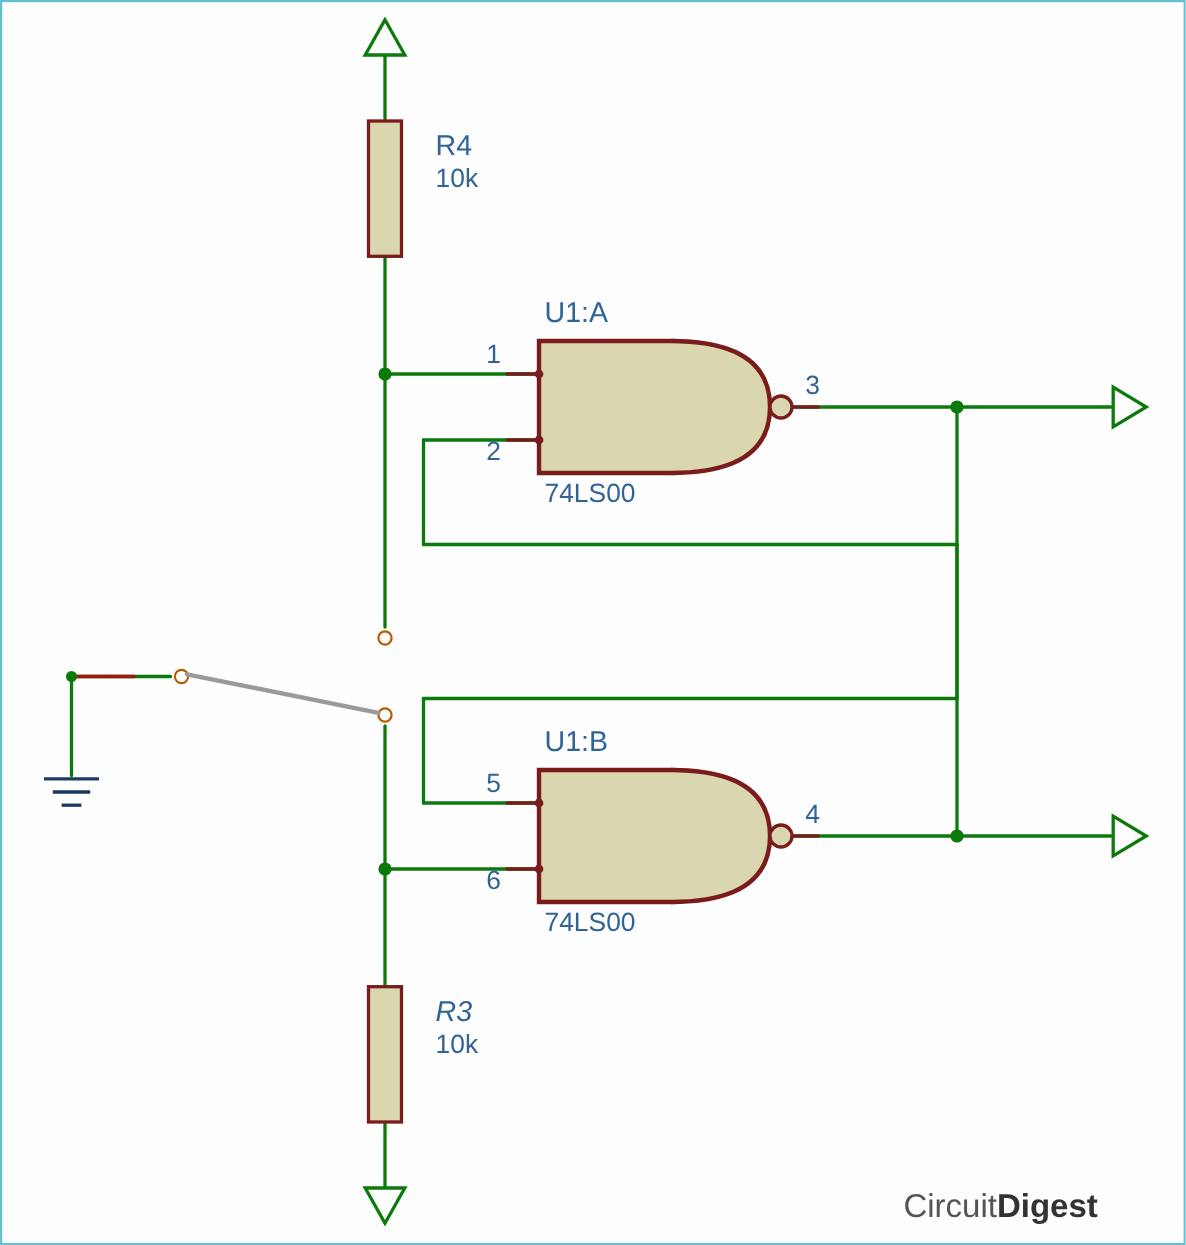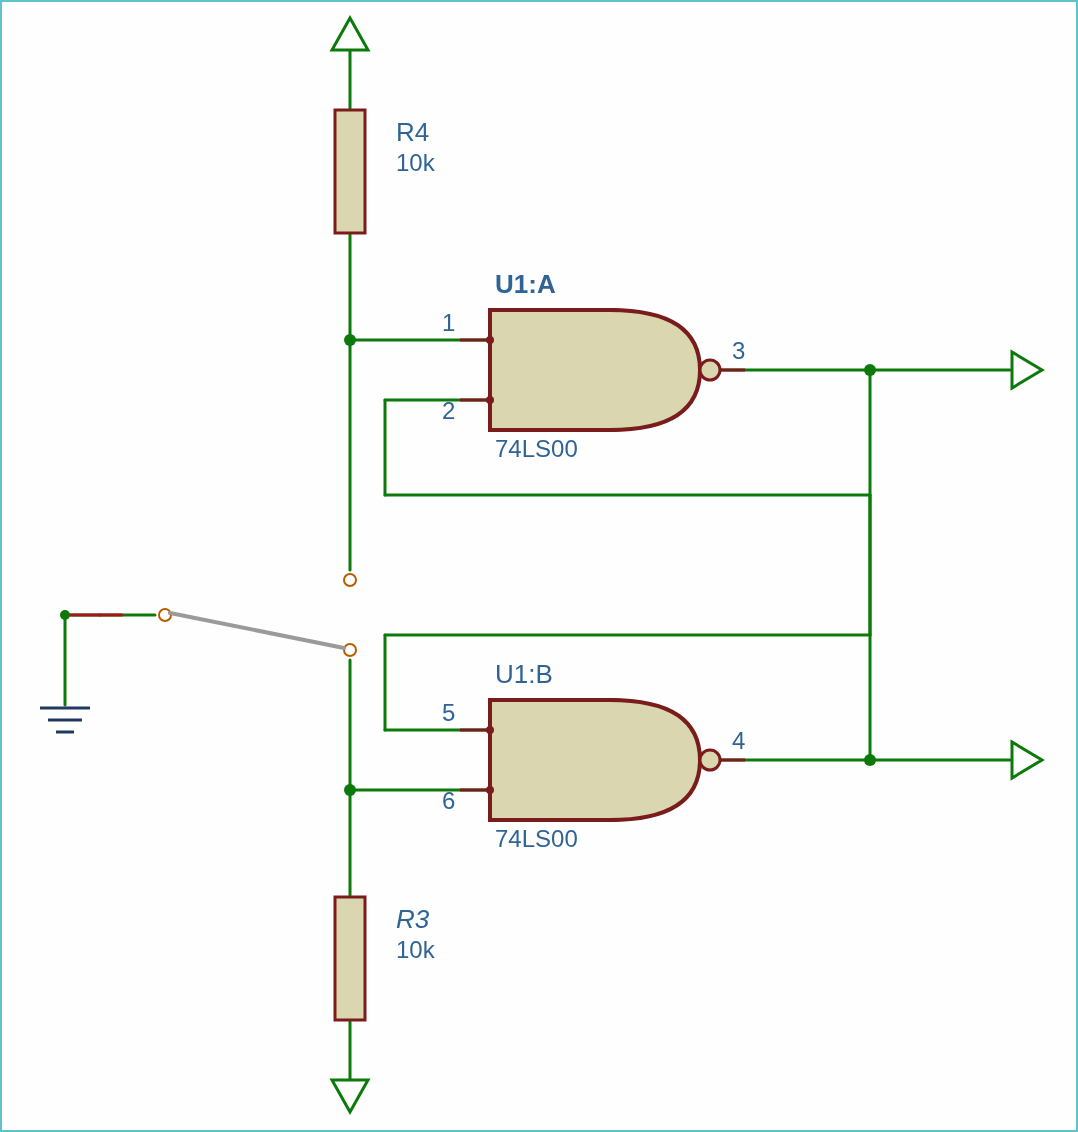--- a/index.html
+++ b/index.html
@@ -178,26 +178,29 @@
   </g>
 
 </svg>
 
 <div class="label" style="left:396px; top:118px;">R4</div>
 <div class="label small" style="left:396px; top:150px;">10k</div>
 
 <div class="label" style="left:396px; top:905px;font-style:italic;">R3</div>
 <div class="label small" style="left:396px; top:937px;">10k</div>
 
-<div class="label" style="left:495px; top:270px;font-weight:bold;">U1:A</div>
+<div class="label" style="left:495px; top:270px;">U1:A</div>
 <div class="label small" style="left:495px; top:436px;">74LS00</div>
 <div class="label small" style="left:442px; top:310px;">1</div>
 <div class="label small" style="left:442px; top:398px;">2</div>
 <div class="label small" style="left:732px; top:338px;">3</div>
 
 <div class="label" style="left:495px; top:660px;">U1:B</div>
 <div class="label small" style="left:495px; top:826px;">74LS00</div>
 <div class="label small" style="left:442px; top:700px;">5</div>
 <div class="label small" style="left:442px; top:788px;">6</div>
 <div class="label small" style="left:732px; top:728px;">4</div>
 
-
+<div class="brand">
+  <span>Circuit</span><b>Digest</b>
 </div>
 
+</div>
+
 </body></html>

